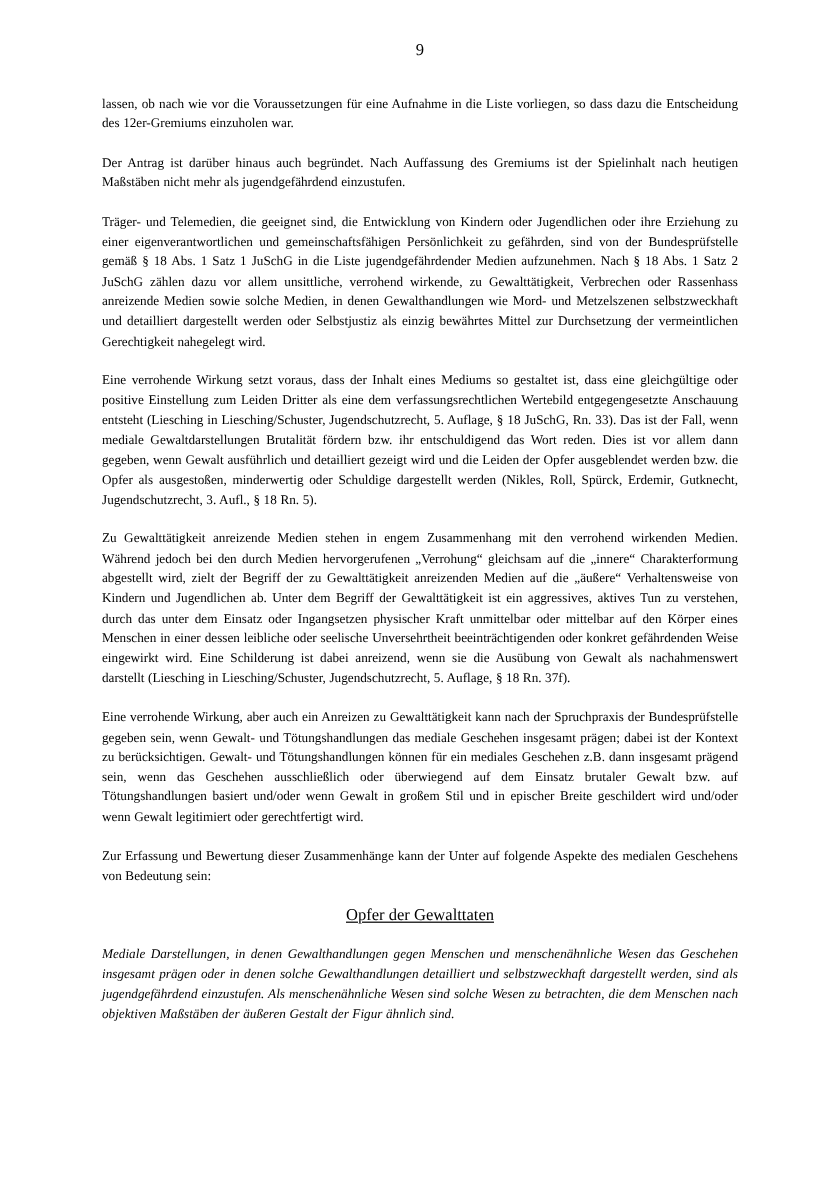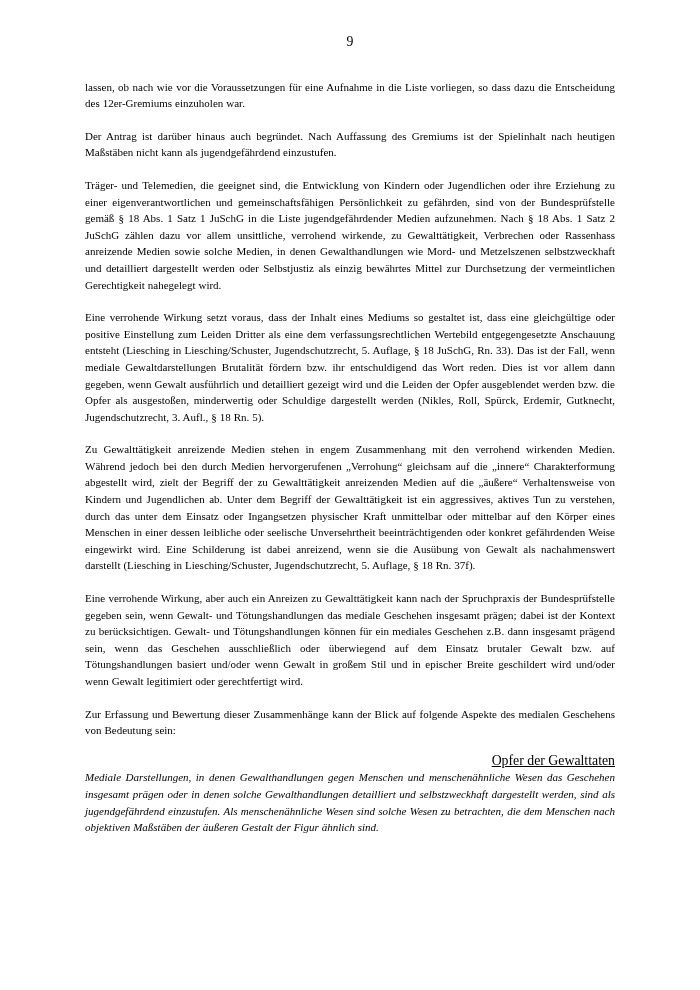--- a/index.html
+++ b/index.html
@@ -34,49 +34,49 @@
     text-align: justify;
     margin: 16px 0 14px 0;
     hyphens: auto;
     -webkit-hyphens: auto;
     word-spacing: 0.02em;
   }
   .section-heading {
     font-size: 13.8px;
     line-height: 16.6px;
     text-decoration: underline;
-    text-align: right;
-    margin: 0;
+    text-align: center;
+    margin: 16px;
   }
   .section-heading + .para {
     margin-top: 0;
     font-style: italic;
   }
 </style>
 </head>
 <body>
 
 <div class="page">
 
   <div class="page-number">9</div>
 
   <div>
 
     <p class="para">lassen, ob nach wie vor die Voraussetzungen für eine Aufnahme in die Liste vorliegen, so dass dazu die Entscheidung des 12er-Gremiums einzuholen war.</p>
 
-    <p class="para">Der Antrag ist darüber hinaus auch begründet. Nach Auffassung des Gremiums ist der Spielinhalt nach heutigen Maßstäben nicht kann als jugendgefährdend einzustufen.</p>
+    <p class="para">Der Antrag ist darüber hinaus auch begründet. Nach Auffassung des Gremiums ist der Spielinhalt nach heutigen Maßstäben nicht mehr als jugendgefährdend einzustufen.</p>
 
     <p class="para">Träger- und Telemedien, die geeignet sind, die Entwicklung von Kindern oder Jugendlichen oder ihre Erziehung zu einer eigenverantwortlichen und gemeinschaftsfähigen Persönlichkeit zu gefährden, sind von der Bundesprüfstelle gemäß § 18 Abs. 1 Satz 1 JuSchG in die Liste jugendgefährdender Medien aufzunehmen. Nach § 18 Abs. 1 Satz 2 JuSchG zählen dazu vor allem unsittliche, verrohend wirkende, zu Gewalttätigkeit, Verbrechen oder Rassenhass anreizende Medien sowie solche Medien, in denen Gewalthandlungen wie Mord- und Metzelszenen selbstzweckhaft und detailliert dargestellt werden oder Selbstjustiz als einzig bewährtes Mittel zur Durchsetzung der vermeintlichen Gerechtigkeit nahegelegt wird.</p>
 
     <p class="para">Eine verrohende Wirkung setzt voraus, dass der Inhalt eines Mediums so gestaltet ist, dass eine gleichgültige oder positive Einstellung zum Leiden Dritter als eine dem verfassungsrechtlichen Wertebild entgegengesetzte Anschauung entsteht (Liesching in Liesching/Schuster, Jugendschutzrecht, 5. Auflage, § 18 JuSchG, Rn. 33). Das ist der Fall, wenn mediale Gewaltdarstellungen Brutalität fördern bzw. ihr entschuldigend das Wort reden. Dies ist vor allem dann gegeben, wenn Gewalt ausführlich und detailliert gezeigt wird und die Leiden der Opfer ausgeblendet werden bzw. die Opfer als ausgestoßen, minderwertig oder Schuldige dargestellt werden (Nikles, Roll, Spürck, Erdemir, Gutknecht, Jugendschutzrecht, 3. Aufl., § 18 Rn. 5).</p>
 
     <p class="para">Zu Gewalttätigkeit anreizende Medien stehen in engem Zusammenhang mit den verrohend wirkenden Medien. Während jedoch bei den durch Medien hervorgerufenen „Verrohung“ gleichsam auf die „innere“ Charakterformung abgestellt wird, zielt der Begriff der zu Gewalttätigkeit anreizenden Medien auf die „äußere“ Verhaltensweise von Kindern und Jugendlichen ab. Unter dem Begriff der Gewalttätigkeit ist ein aggressives, aktives Tun zu verstehen, durch das unter dem Einsatz oder Ingangsetzen physischer Kraft unmittelbar oder mittelbar auf den Körper eines Menschen in einer dessen leibliche oder seelische Unversehrtheit beeinträchtigenden oder konkret gefährdenden Weise eingewirkt wird. Eine Schilderung ist dabei anreizend, wenn sie die Ausübung von Gewalt als nachahmenswert darstellt (Liesching in Liesching/Schuster, Jugendschutzrecht, 5. Auflage, § 18 Rn. 37f).</p>
 
     <p class="para">Eine verrohende Wirkung, aber auch ein Anreizen zu Gewalttätigkeit kann nach der Spruchpraxis der Bundesprüfstelle gegeben sein, wenn Gewalt- und Tötungshandlungen das mediale Geschehen insgesamt prägen; dabei ist der Kontext zu berücksichtigen. Gewalt- und Tötungshandlungen können für ein mediales Geschehen z.B. dann insgesamt prägend sein, wenn das Geschehen ausschließlich oder überwiegend auf dem Einsatz brutaler Gewalt bzw. auf Tötungshandlungen basiert und/oder wenn Gewalt in großem Stil und in epischer Breite geschildert wird und/oder wenn Gewalt legitimiert oder gerechtfertigt wird.</p>
 
-    <p class="para">Zur Erfassung und Bewertung dieser Zusammenhänge kann der Blick auf folgende Aspekte des medialen Geschehens von Bedeutung sein:</p>
+    <p class="para">Zur Erfassung und Bewertung dieser Zusammenhänge kann der Unter auf folgende Aspekte des medialen Geschehens von Bedeutung sein:</p>
 
     <p class="section-heading">Opfer der Gewalttaten</p>
 
     <p class="para">Mediale Darstellungen, in denen Gewalthandlungen gegen Menschen und menschenähnliche Wesen das Geschehen insgesamt prägen oder in denen solche Gewalthandlungen detailliert und selbstzweckhaft dargestellt werden, sind als jugendgefährdend einzustufen. Als menschenähnliche Wesen sind solche Wesen zu betrachten, die dem Menschen nach objektiven Maßstäben der äußeren Gestalt der Figur ähnlich sind.</p>
 
   </div>
 </div>
 
 </body></html>

